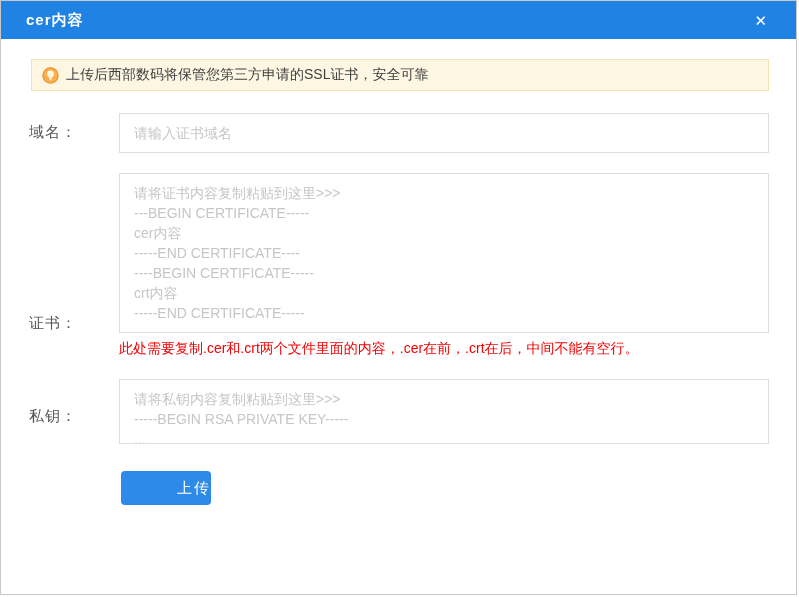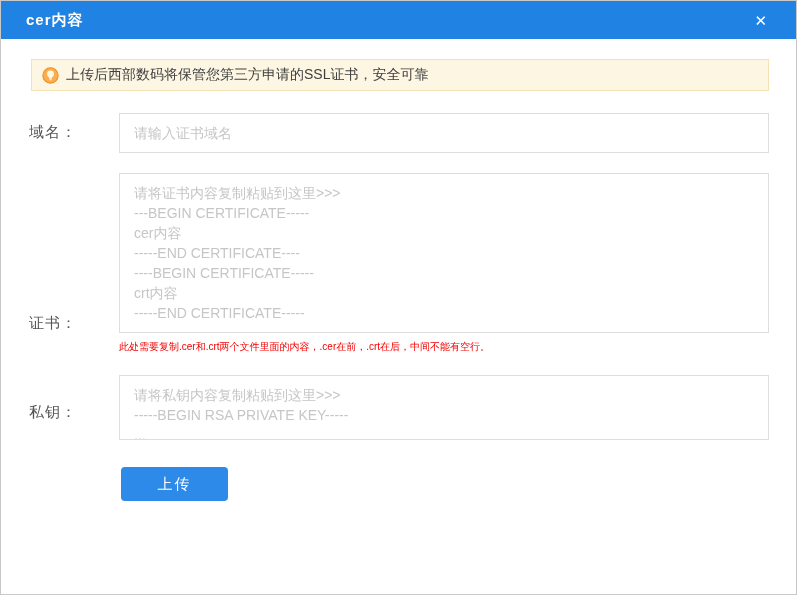--- a/index.html
+++ b/index.html
@@ -98,36 +98,37 @@
   .ta-cert { height: 160px; }
   .ta-pk   { height: 65px; }
   .text-input::placeholder, .text-area::placeholder {
     color: #c6c6c6;
     opacity: 1;
   }
 
   .cert-hint {
     margin: 7px 27px 0 118px;
     color: #f30000;
-    font-size: 10px;
+    font-size: 14px;
   }
 
   .upload-btn {
     display: block;
     margin: 27px 0 0 120px;
-    width: 107px;
+    width: 90px;
     height: 34px;
     background: #2e8ae8;
     color: #fff;
     border: none;
     border-radius: 4px;
     font-size: 15px;
     font-family: Liberation Mono, monospace;
     letter-spacing: 2px;
     cursor: pointer;
+    text-align: right;
   }
 </style>
 </head>
 <body>
 
 <div class="dialog">
 
   <div class="dialog-header">
     <span class="dialog-title">cer内容</span>
     <button class="close-btn">

